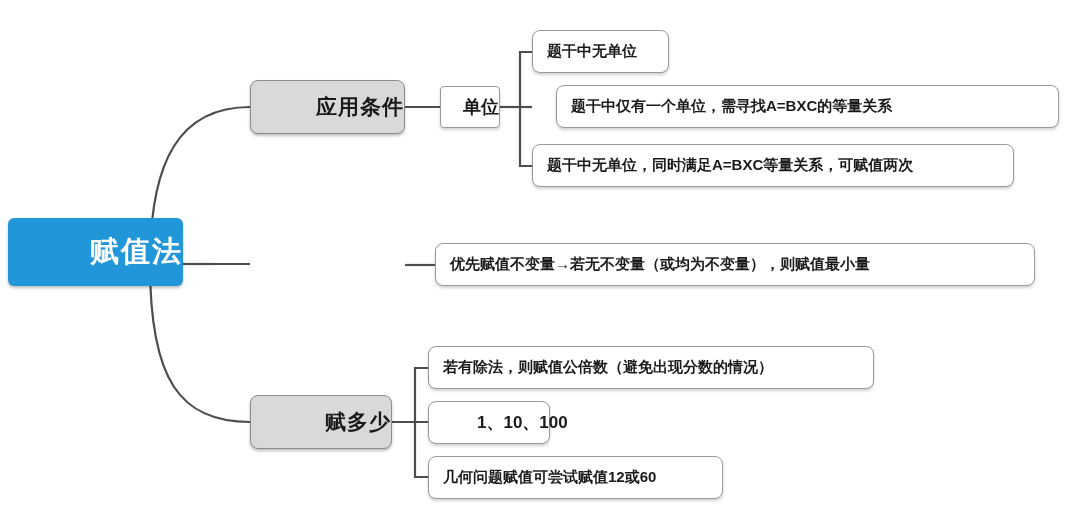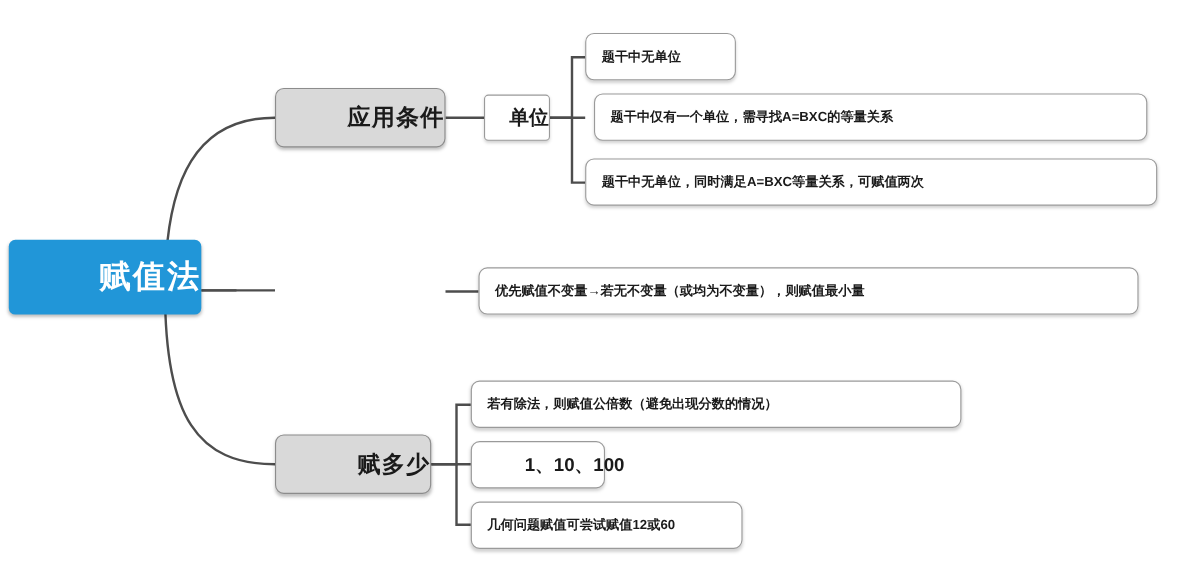--- a/index.html
+++ b/index.html
@@ -48,21 +48,21 @@
     font-size: 21px;
     font-weight: bold;
     letter-spacing: 1px;
     border: 1px solid #8c8c8c;
     border-radius: 8px;
     box-shadow: 0 2px 3px rgba(0,0,0,0.25);
   }
   .leaf {
     background: #ffffff;
     color: #1a1a1a;
-    font-size: 12px;
+    font-size: 15px;
     font-weight: bold;
     border: 1px solid #9a9a9a;
     border-radius: 8px;
     box-shadow: 0 2px 3px rgba(0,0,0,0.18);
     padding: 0 14px;
     justify-content: flex-start;
   }
   .leaf.small {
     font-size: 17px;
     padding: 0 12px;
@@ -112,42 +112,42 @@
   </div>
 
   <div class="node unit-node" style="left:440px; top:86px; width:60px; height:42px;">
     <span>单位</span>
   </div>
 
   <div class="node leaf" style="left:532px; top:30px; width:137px; height:43px;">
     <span>题干中无单位</span>
   </div>
 
-  <div class="node leaf" style="left:540px; top:85px; width:503px; height:43px;">
+  <div class="node leaf" style="left:556px; top:85px; width:503px; height:43px;">
     <span>题干中仅有一个单位，需寻找A=BXC的等量关系</span>
   </div>
 
-  <div class="node leaf" style="left:532px; top:144px; width:520px; height:43px;">
+  <div class="node leaf" style="left:532px; top:144px; width:482px; height:43px;">
     <span>题干中无单位，同时满足A=BXC等量关系，可赋值两次</span>
   </div>
 
 
   <div class="node leaf" style="left:435px; top:243px; width:600px; height:43px;">
     <span>优先赋值不变量→若无不变量（或均为不变量），则赋值最小量</span>
   </div>
 
   <div class="node branch" style="left:250px; top:395px; width:142px; height:54px;">
     <span>赋多少</span>
   </div>
 
   <div class="node leaf" style="left:428px; top:346px; width:446px; height:43px;">
     <span>若有除法，则赋值公倍数（避免出现分数的情况）</span>
   </div>
 
   <div class="node leaf small" style="left:428px; top:401px; width:122px; height:43px;padding-left:48px;">
     <span>1、10、100</span>
   </div>
 
-  <div class="node leaf" style="left:428px; top:456px; width:247px; height:43px;">
+  <div class="node leaf" style="left:428px; top:456px; width:295px; height:43px;">
     <span>几何问题赋值可尝试赋值12或60</span>
   </div>
 
 </div>
 
 </body></html>

